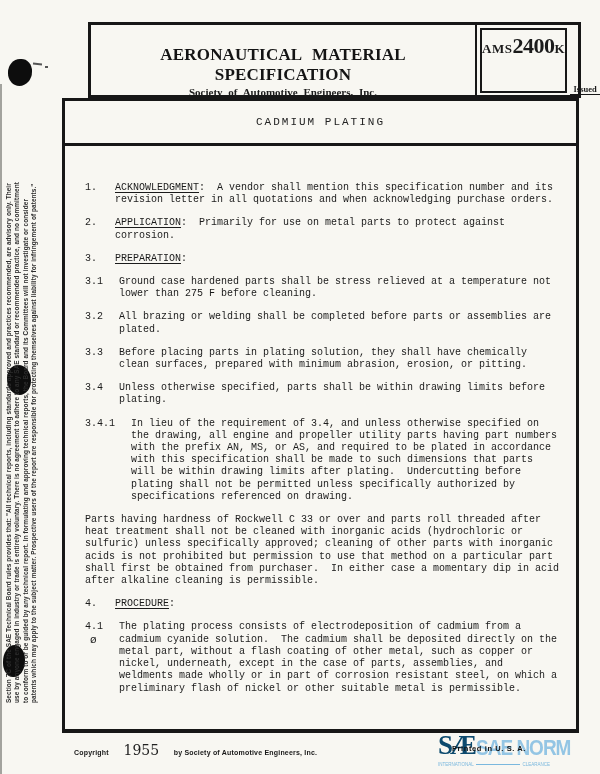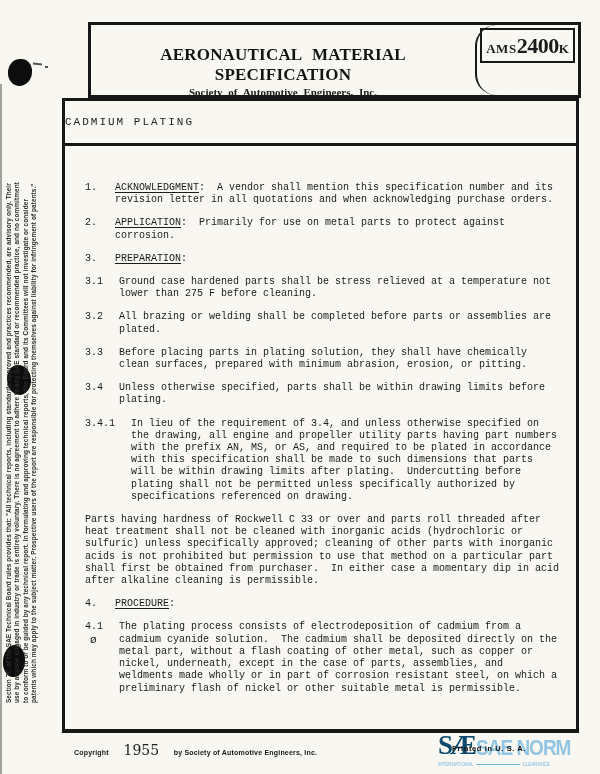--- a/index.html
+++ b/index.html
@@ -29,37 +29,37 @@
   
   .hdr{
     position:absolute; left:88px; top:22px; width:493px; height:76px;
     border:3px solid #171717; box-sizing:border-box; display:flex; background:#f8f7f2;
   }
   .title-cell{flex:1; text-align:center; padding-top:20px; font-family:"Liberation Serif",serif;}
   .main-title{font-size:17px; font-weight:bold; letter-spacing:.2px; word-spacing:6px; color:#141414;}
   .org-line{font-size:11px; font-weight:bold; margin-top:1px; word-spacing:3px;}
   .street-line{font-size:11px; font-weight:bold;margin-top:20px;}
   .city-line{font-size:12px; font-weight:bold;}
-  .ams-cell{width:101px; border-left:2.5px solid #171717; display:flex; flex-direction:column; font-family:"Liberation Serif",serif;border-radius:21px;}
+  .ams-cell{width:101px; border-left:2.5px solid #171717; display:flex; flex-direction:row; font-family:"Liberation Serif",serif;}
   .ams-num-box{
     margin:3px 3px 2px 3px; border:2.5px solid #171717; text-align:center;
     padding:3px 0 2px 0; white-space:nowrap;
   }
   .ams-prefix{font-size:13px;font-weight:bold;letter-spacing:.5px;}
   .ams-number{font-size:22px;font-weight:bold;letter-spacing:-.5px;}
   .ams-letter{font-size:13px;font-weight:bold;}
   .date-row{flex:1; display:flex; align-items:flex-end; padding:0 4px; white-space:nowrap;}
   .date-row.issued{border-bottom:1.5px solid #171717;}
   .date-label{font-size:8.5px;font-weight:bold;}
   .date-value{font-size:11px; margin-left:4px; font-family:"DejaVu Serif",serif; letter-spacing:.5px;margin-top:28px;}
   
   .band{
     position:absolute; left:62px; top:98px; width:517px; height:48px;
     border:3px solid #171717; box-sizing:border-box;
-    display:flex; align-items:center; 
+    display:flex; align-items:center; justify-content:center;
     font-size:11px; letter-spacing:2px; color:#222; background:#f8f7f2;
   }
   
   .bodybox{
     position:absolute; left:62px; top:146px; width:517px; height:587px;
     border:3px solid #171717; border-top:none; border-bottom:4px solid #171717;
     box-sizing:border-box; padding:36px 14px 0 20px; background:#f8f7f2;
   }
   .para{display:flex; margin-bottom:11px; font-size:10px; line-height:12.2px;}
   .num{flex:0 0 30px;}

